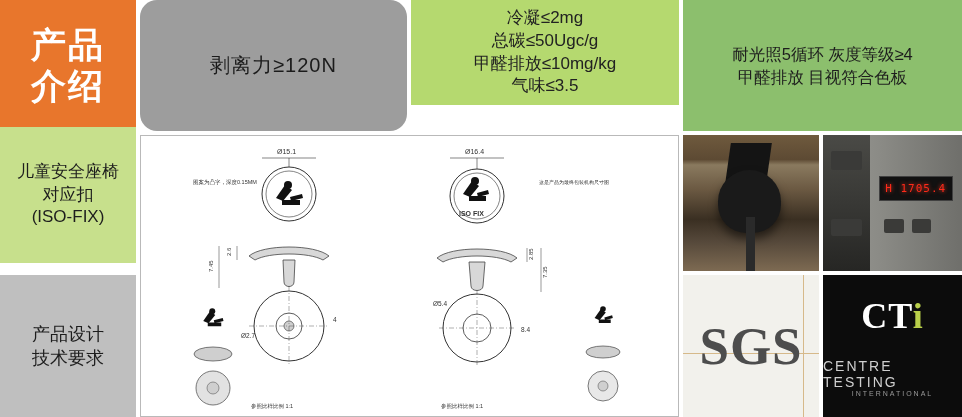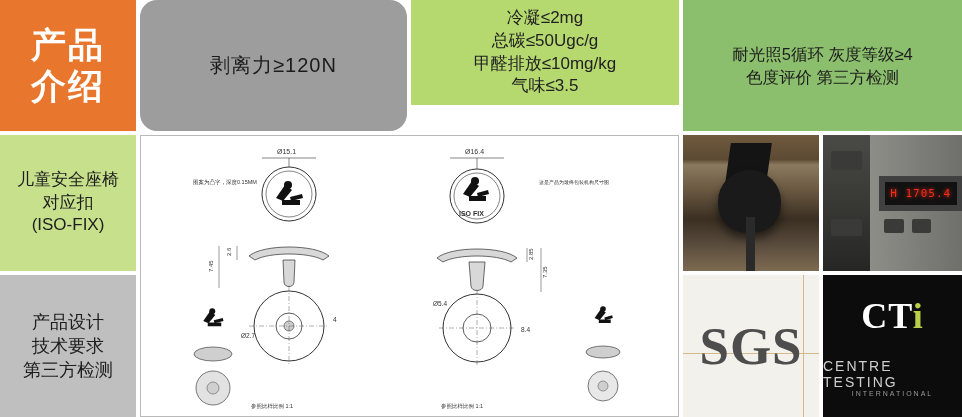--- a/index.html
+++ b/index.html
@@ -69,21 +69,21 @@
   .light-box {
     left: 683px; top: 0; width: 279px; height: 131px;
     background: #8cbf6d;
     color: #1d1d1d;
     font-size: 16.5px;
     justify-content: center;
   }
 
   
   .iso-label {
-    left: 0; top: 135px; width: 136px; height: 136px;
+    left: 0; top: 127px; width: 136px; height: 136px;
     background: #c7e08c;
     color: #1d1d1d;
     font-size: 17px;
   }
 
   
   .design-label {
     left: 0; top: 275px; width: 136px; height: 142px;
     background: #bfbfbf;
     color: #1d1d1d;
@@ -141,21 +141,21 @@
       linear-gradient(to right, #9b9b96 0%, #8b8b86 40%, #6f6f6b 100%);
   }
   .p2-dark {
     position: absolute; left: 0; top: 0; width: 34%; height: 100%;
     background: linear-gradient(to bottom, #4a4a46, #262624);
   }
   .p2-display {
     position: absolute; left: 40%; top: 30%; width: 52%; height: 17%;
     background: #111;
     display: flex; align-items: center; justify-content: center;
-    border: 6px solid #404040;
+    border: 1px solid #404040;
   }
   .p2-display span {
     color: #ff2a1a;
     font-family: "DejaVu Sans Mono", monospace;
     font-size: 11px;
     letter-spacing: 1px;
     text-shadow: 0 0 4px #ff3b22;
   }
   .p2-btn {
     position: absolute; background: #3a3a38; border-radius: 2px;
@@ -230,33 +230,32 @@
 
   <div class="cell spec-box">
     <div class="line">冷凝≤2mg</div>
     <div class="line">总碳≤50Ugc/g</div>
     <div class="line">甲醛排放≤10mg/kg</div>
     <div class="line">气味≤3.5</div>
   </div>
 
   <div class="cell light-box">
     <div>耐光照5循环 灰度等级≥4</div>
-    <div>色度评价 第三方检测</div>
+    <div>甲醛排放 目视符合色板</div>
   </div>
 
   <div class="cell iso-label">
     <div>儿童安全座椅</div>
     <div>对应扣</div>
     <div>(ISO-FIX)</div>
   </div>
 
   <div class="cell design-label">
     <div>产品设计</div>
     <div>技术要求</div>
-    <div>第三方检测</div>
   </div>
 
   <div class="drawing">
     <svg width="537" height="280" viewBox="0 0 537 280">
 
       <text class="dtxt" x="52" y="48" font-size="5.5">图案为凸字，深度0.15MM</text>
 
       <circle cx="148" cy="58" r="27" fill="none" stroke="#333" stroke-width="1"></circle>
       <circle cx="148" cy="58" r="23" fill="none" stroke="#333" stroke-width="0.6"></circle>
       <g transform="translate(148,58)">

